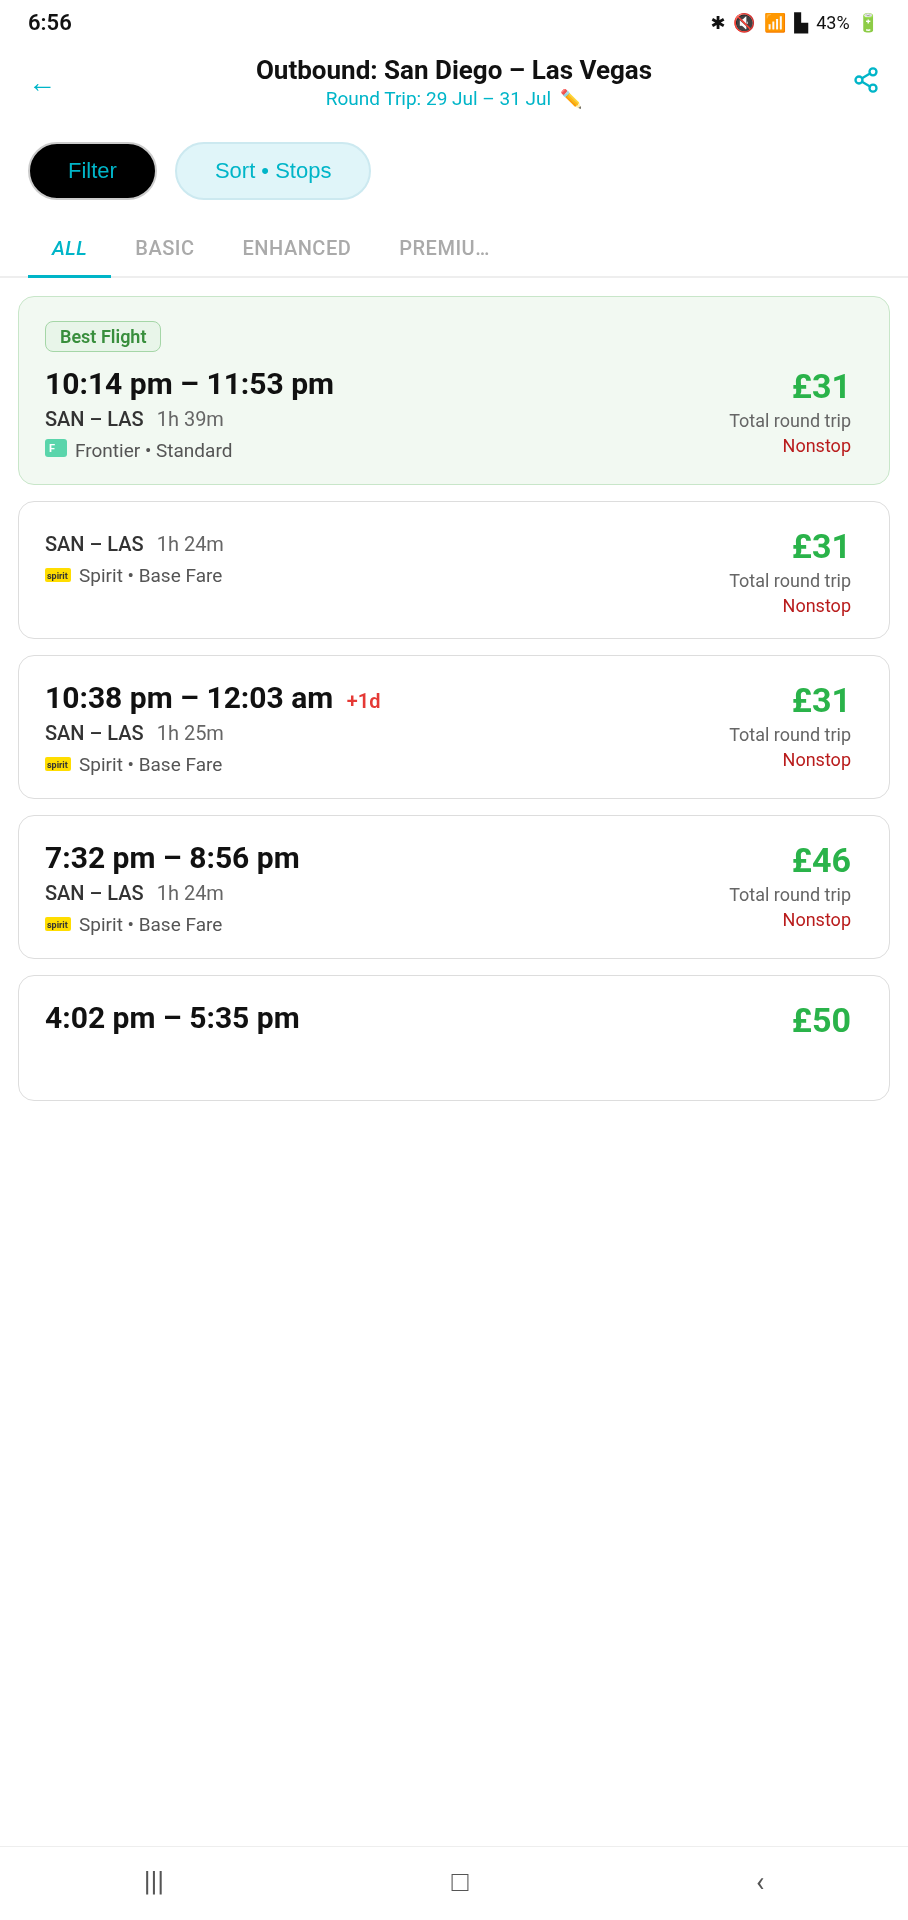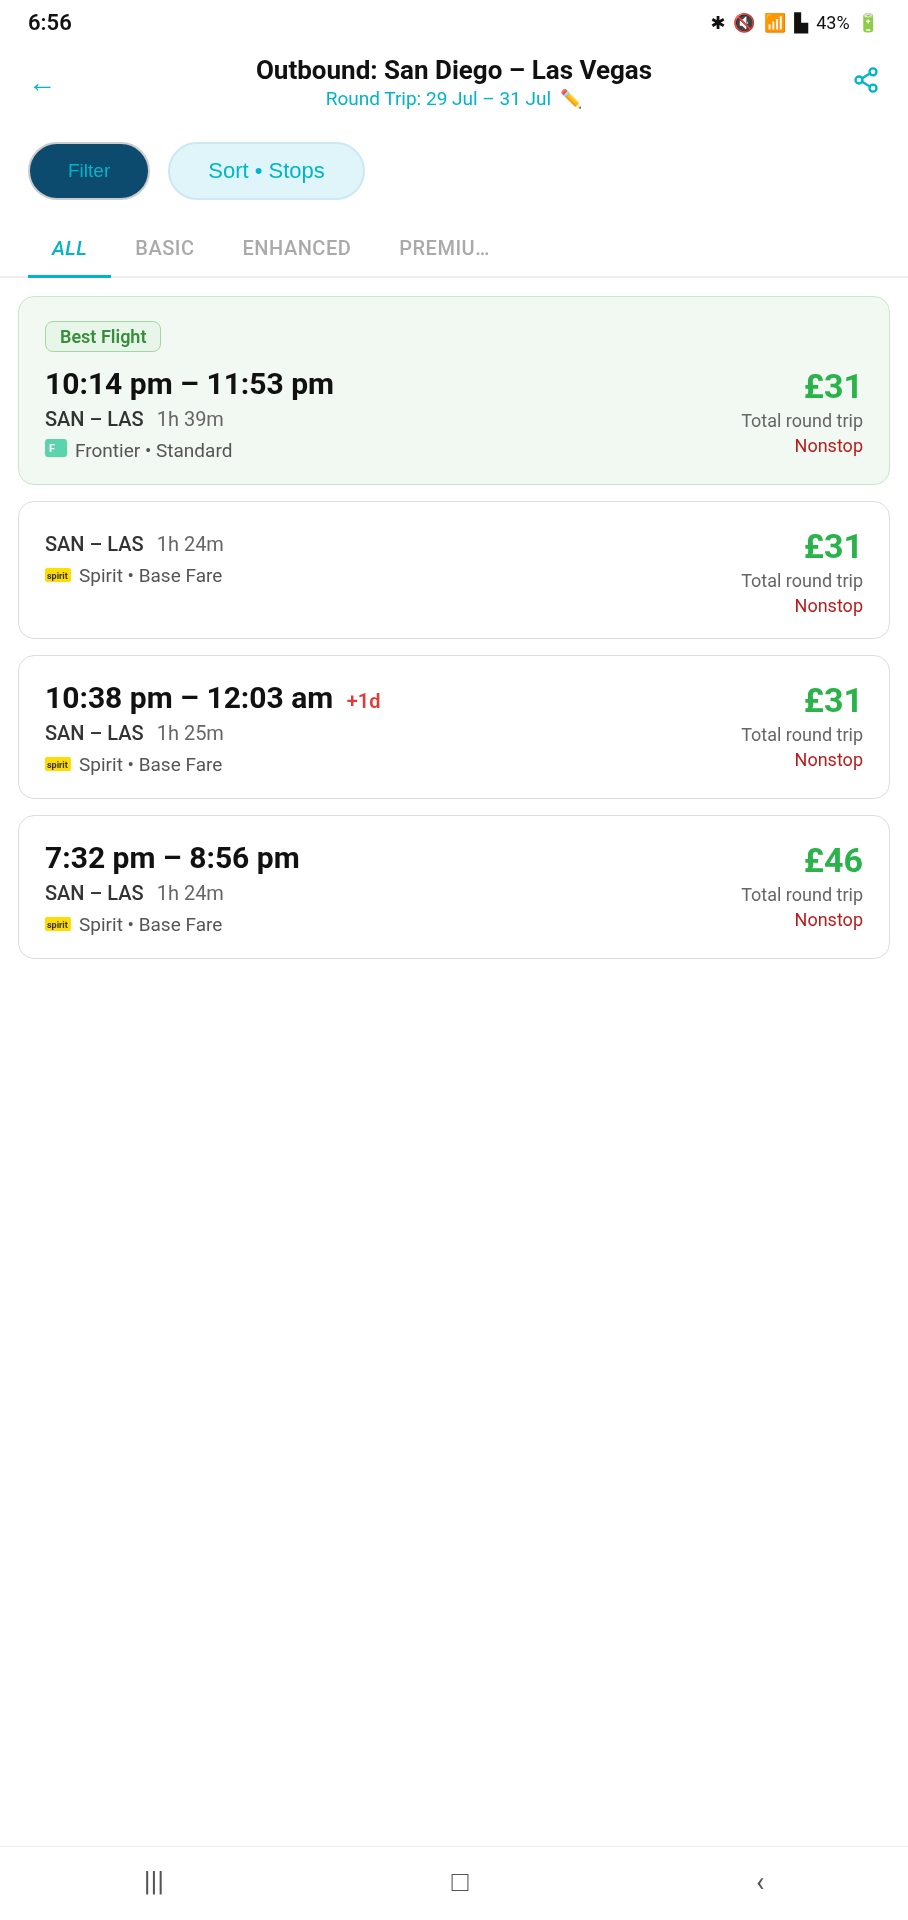--- a/index.html
+++ b/index.html
@@ -78,23 +78,23 @@
     
     .filter-bar {
       display: flex;
       padding: 18px 28px 10px 28px;
       gap: 18px;
     }
     .filter-btn {
       border: 2px solid #ccc;
       border-radius: 30px;
       padding: 14px 38px;
-      font-size: 19px;
-      color: #00b5c8;
-      background: #0c4a6e;
+      font-size: 22px;
+      color: #00b5c8;
+      background: #000000;
       cursor: pointer;
       font-weight: 500;
     }
     .sort-btn {
       border: 2px solid #cce9f0;
       border-radius: 30px;
       padding: 14px 38px;
       font-size: 22px;
       color: #00b5c8;
       background: #e0f5f9;
@@ -136,21 +136,21 @@
     .cards-container {
       padding: 18px 18px 0 18px;
       display: flex;
       flex-direction: column;
       gap: 16px;
     }
 
     .flight-card {
       border: 1.5px solid #ddd;
       border-radius: 16px;
-      padding: 24px 26px 22px 26px;
+      padding: 24px 38px 22px 26px;
       background: #fff;
       position: relative;
     }
     .flight-card.best {
       background: #f2f9f2;
       border-color: #c8e6c9;
     }
 
     .best-badge {
       display: inline-block;
@@ -384,20 +384,30 @@
         </div>
       </div>
       <div class="card-right">
         <div class="card-price">£46</div>
         <div class="card-total">Total round trip</div>
         <div class="card-nonstop">Nonstop</div>
       </div>
     </div>
   </div>
 
+  <div class="flight-card" style="padding-bottom: 60px; overflow: hidden; position: relative;">
+    <div class="card-row-main">
+      <div class="card-left">
+        <div class="card-time">4:02 pm – 5:35 pm</div>
+      </div>
+      <div class="card-right">
+        <div class="card-price">£50</div>
+      </div>
+    </div>
+  </div>
 
 </div>
 
 <div class="bottom-nav">
   <span class="nav-icon">|||</span>
   <span class="nav-icon">□</span>
   <span class="nav-icon">‹</span>
 </div>
 
 </body></html>

